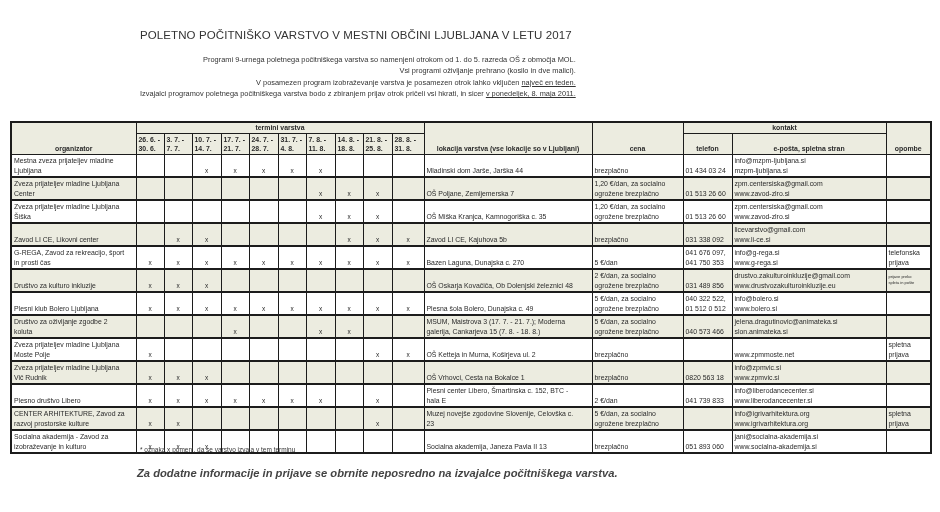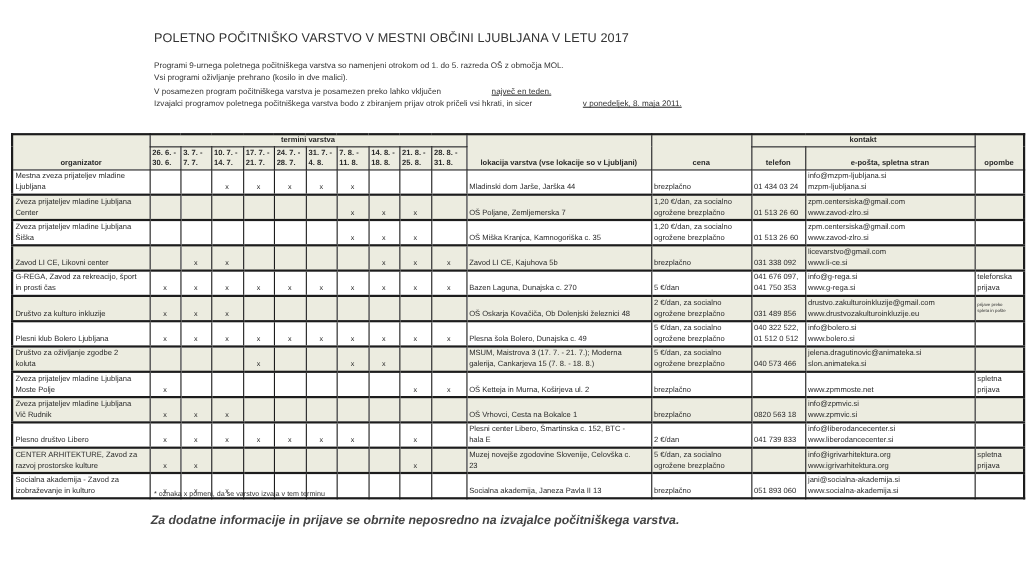--- a/index.html
+++ b/index.html
@@ -1,20 +1,20 @@
 <!DOCTYPE html>
 <html><head>
 <meta charset="utf-8">
 <style>
   html, body { margin:0; padding:0; background:#ffffff; }
   body { width:940px; height:512px; position:relative; overflow:hidden; font-family:"Liberation Sans", sans-serif; color:#2a2a2a; }
   .title { position:absolute; left:140px; top:29px; font-size:11.5px; font-weight:normal; color:#333; letter-spacing:0.1px; }
   .intro { position:absolute; left:140px; top:54px; font-size:7.4px; line-height:11.4px; color:#333; }
-  .intro .line { white-space:nowrap; }
-  .intro u { text-decoration:underline;margin-left:44px; }
+  .intro .line { white-space:nowrap;text-align:right; }
+  .intro u { text-decoration:underline; }
   table.grid { position:absolute; left:10px; top:121px; border-collapse:collapse; table-layout:fixed; font-size:6.9px; line-height:9.6px; color:#2a2a2a; }
   table.grid td, table.grid th { border:1px solid #1c1c1c; padding:0 2px; overflow:hidden; white-space:nowrap; vertical-align:bottom; }
   table.grid th { font-weight:bold; background:#ecece0; font-size:6.9px; }
   table.grid th.grp { text-align:center; vertical-align:top; height:9px; }
   table.grid th.date { text-align:left; line-height:9.5px; height:20px; }
   table.grid th.big { text-align:center; }
   table.grid tr.row td { height:21px; }
   table.grid tr.shade td { background:#ecece0; }
   table.grid td.x { text-align:center; font-size:6.5px; }
   table.grid td.small { font-size:4px; line-height:6px; vertical-align:middle; }
@@ -24,21 +24,21 @@
   .footer { position:absolute; left:137px; top:467px; font-size:11.2px; font-weight:bold; font-style:italic; color:#444; }
 </style>
 </head>
 <body>
 
 <div class="title">POLETNO POČITNIŠKO VARSTVO V MESTNI OBČINI LJUBLJANA V LETU 2017</div>
 
 <div class="intro">
   <div class="line">Programi 9-urnega poletnega počitniškega varstva so namenjeni otrokom od 1. do 5. razreda OŠ z območja MOL.</div>
   <div class="line">Vsi programi oživljanje prehrano (kosilo in dve malici).</div>
-  <div class="line"><span>V posamezen program počitniškega varstva je posamezen preko lahko vključen </span><u>največ en teden.</u></div>
+  <div class="line"><span>V posamezen program izobraževanje varstva je posamezen otrok lahko vključen </span><u>največ en teden.</u></div>
   <div class="line"><span>Izvajalci programov poletnega počitniškega varstva bodo z zbiranjem prijav otrok pričeli vsi hkrati, in sicer </span><u>v ponedeljek, 8. maja 2011.</u></div>
 </div>
 
 <table class="grid">
   <colgroup>
     <col style="width:125px">
       <col style="width:28px">
       <col style="width:28px">
       <col style="width:29px">
       <col style="width:28px">

